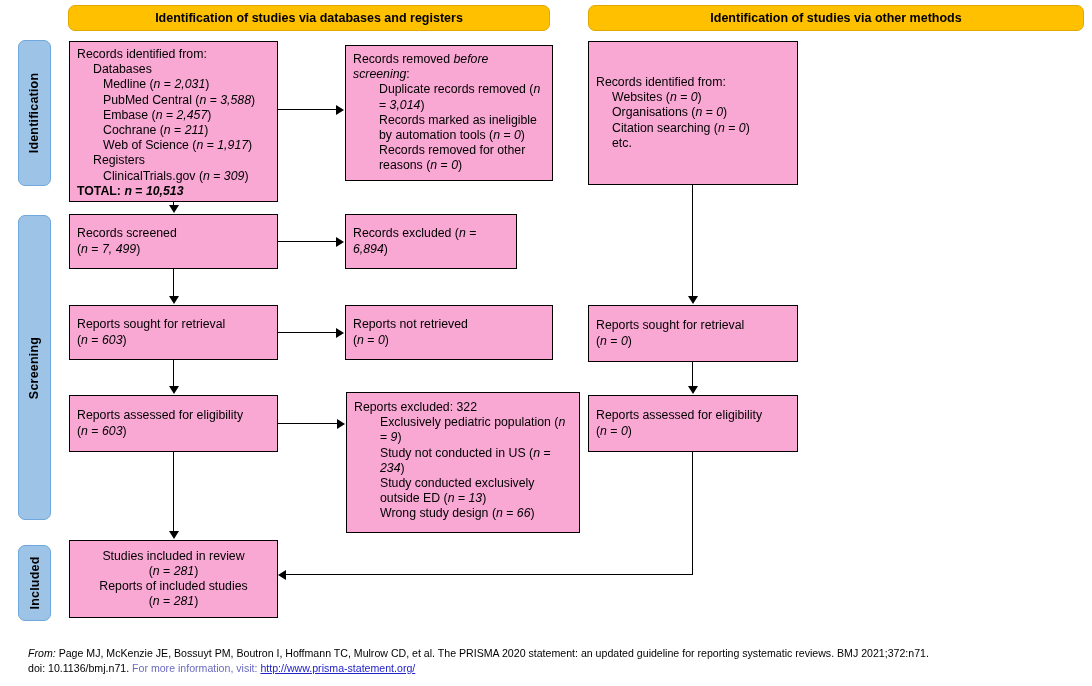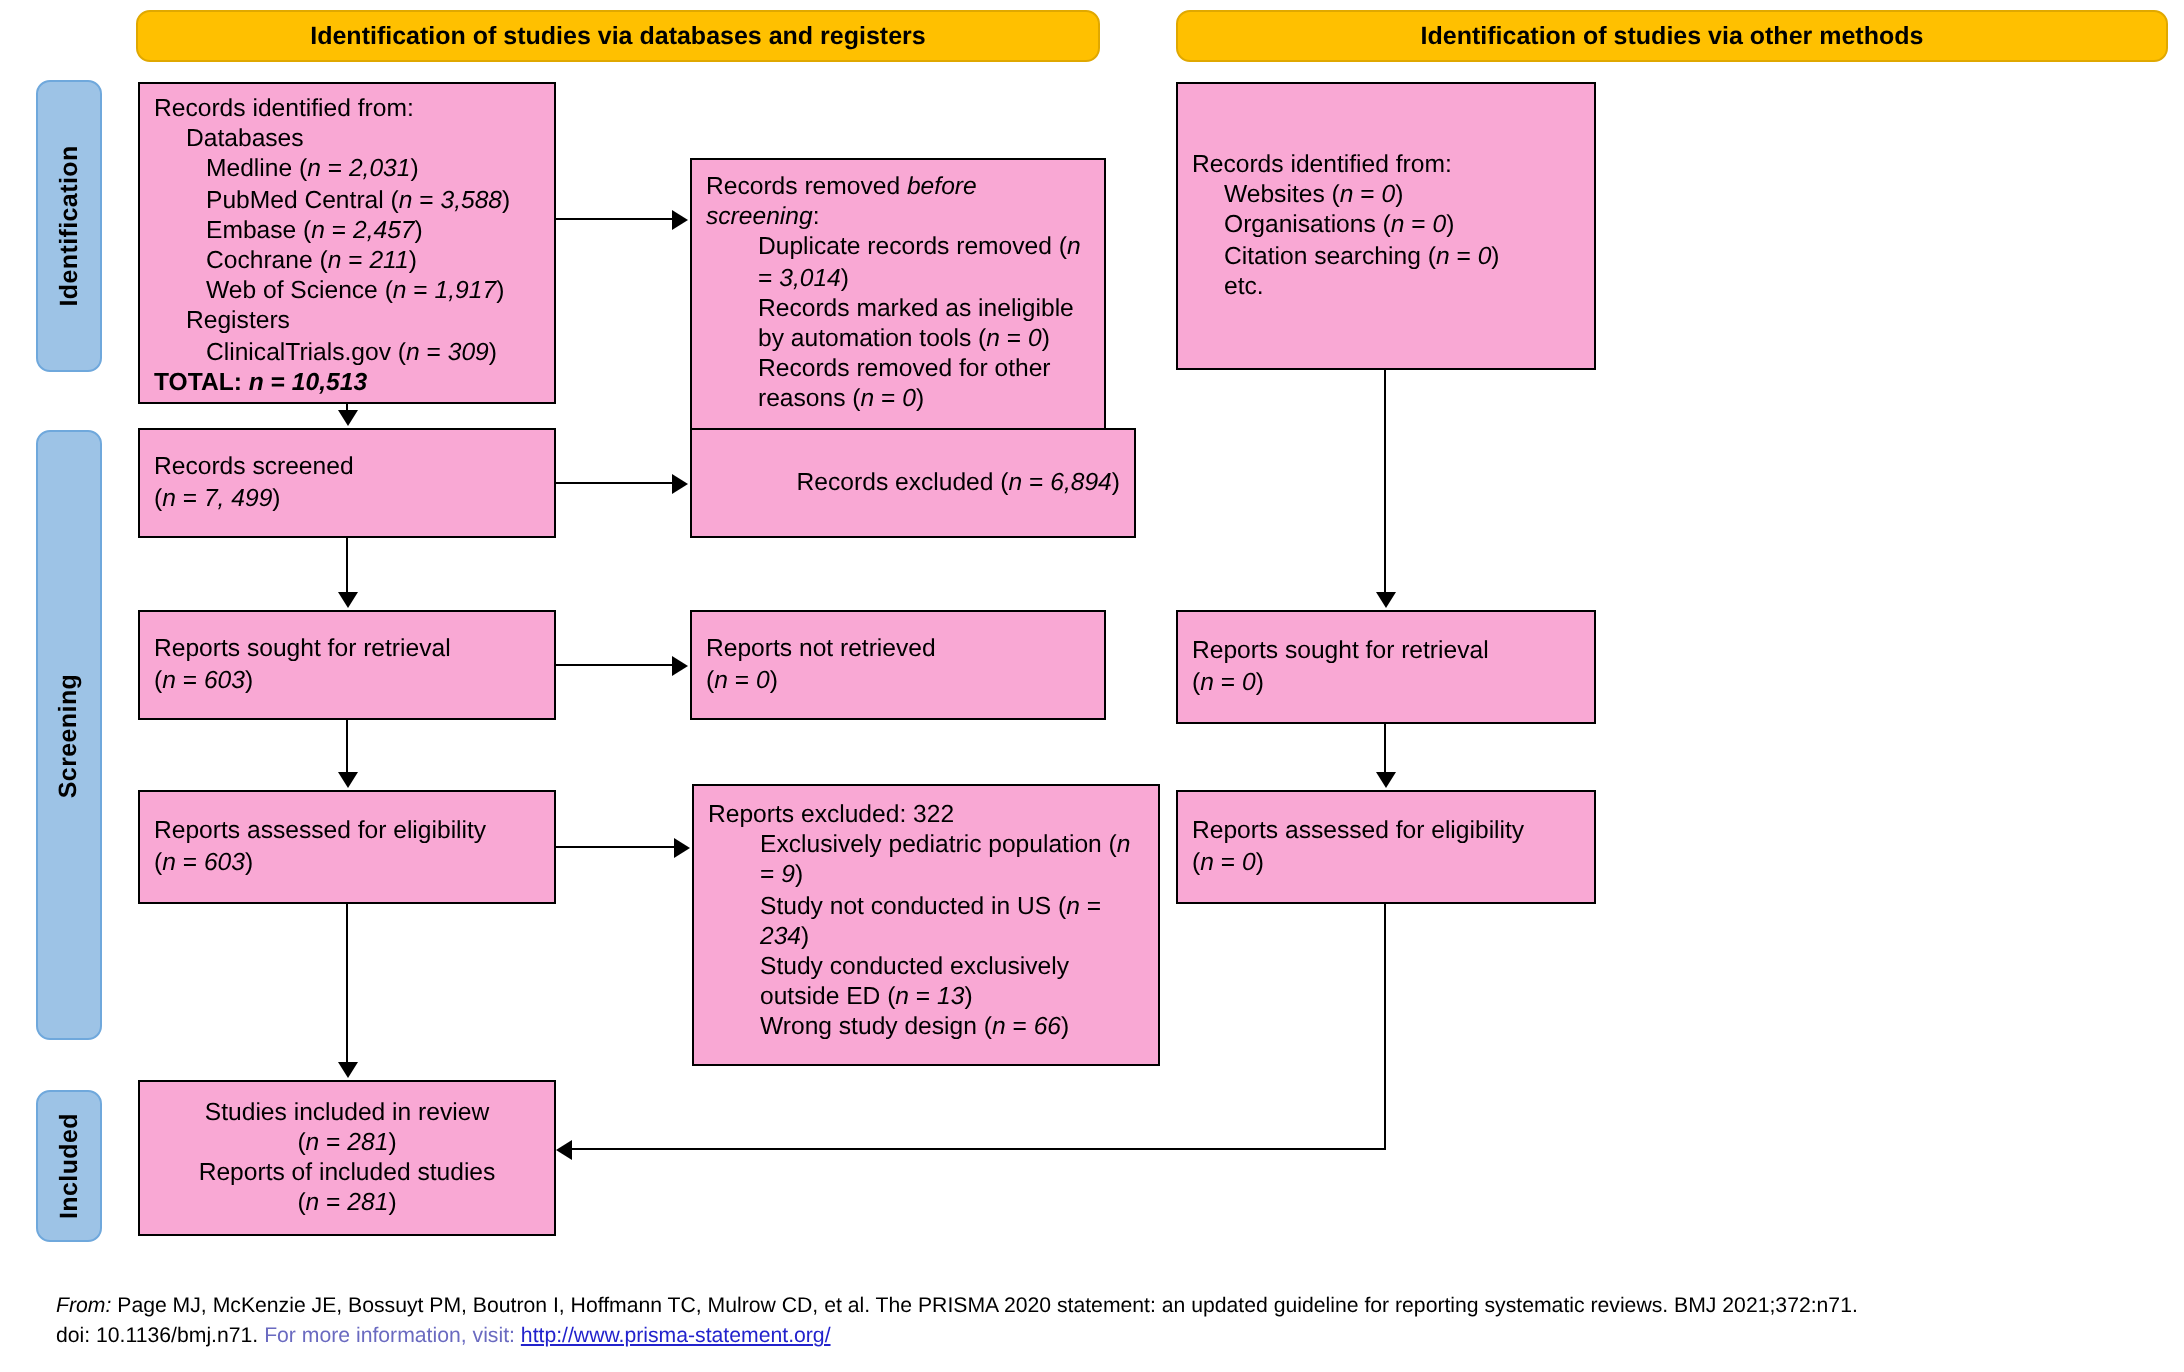--- a/index.html
+++ b/index.html
@@ -146,21 +146,21 @@
       (<em>n</em> = <em>309</em>)
     </div>
     <div class="ln bold">
       <span>TOTAL:</span>
       <em>n</em>
       <span>=</span>
       <em>10,513</em>
     </div>
   </div>
 
-  <div class="box topalign" style="left:345px; top:45px; width:208px; height:136px; padding-top:6px;margin-top:34px;">
+  <div class="box topalign" style="left:345px; top:45px; width:208px; height:136px; padding-top:6px;">
     <div class="ln">
       <span>Records removed </span><em>before screening</em><span>:</span>
     </div>
     <div class="ln hang">
       <span>Duplicate records removed</span>
       (<em>n</em> = <em>3,014</em>)
     </div>
     <div class="ln hang">
       <span>Records marked as ineligible by automation tools</span>
       (<em>n</em> = <em>0</em>)
@@ -169,21 +169,21 @@
       <span>Records removed for other reasons</span>
       (<em>n</em> = <em>0</em>)
     </div>
   </div>
 
   <div class="box" style="left:69px; top:214px; width:209px; height:55px;">
     <div class="ln">Records screened</div>
     <div class="ln">(<em>n</em> = <em>7, 499</em>)</div>
   </div>
 
-  <div class="box" style="left:345px; top:214px; width:223px; height:55px;text-align:right;">
+  <div class="box" style="left:345px; top:214px; width:172px; height:55px;">
     <div class="ln">
       <span>Records excluded</span>
       (<em>n</em> = <em>6,894</em>)
     </div>
   </div>
 
   <div class="box" style="left:69px; top:305px; width:209px; height:55px;">
     <div class="ln">Reports sought for retrieval</div>
     <div class="ln">(<em>n</em> = <em>603</em>)</div>
   </div>

